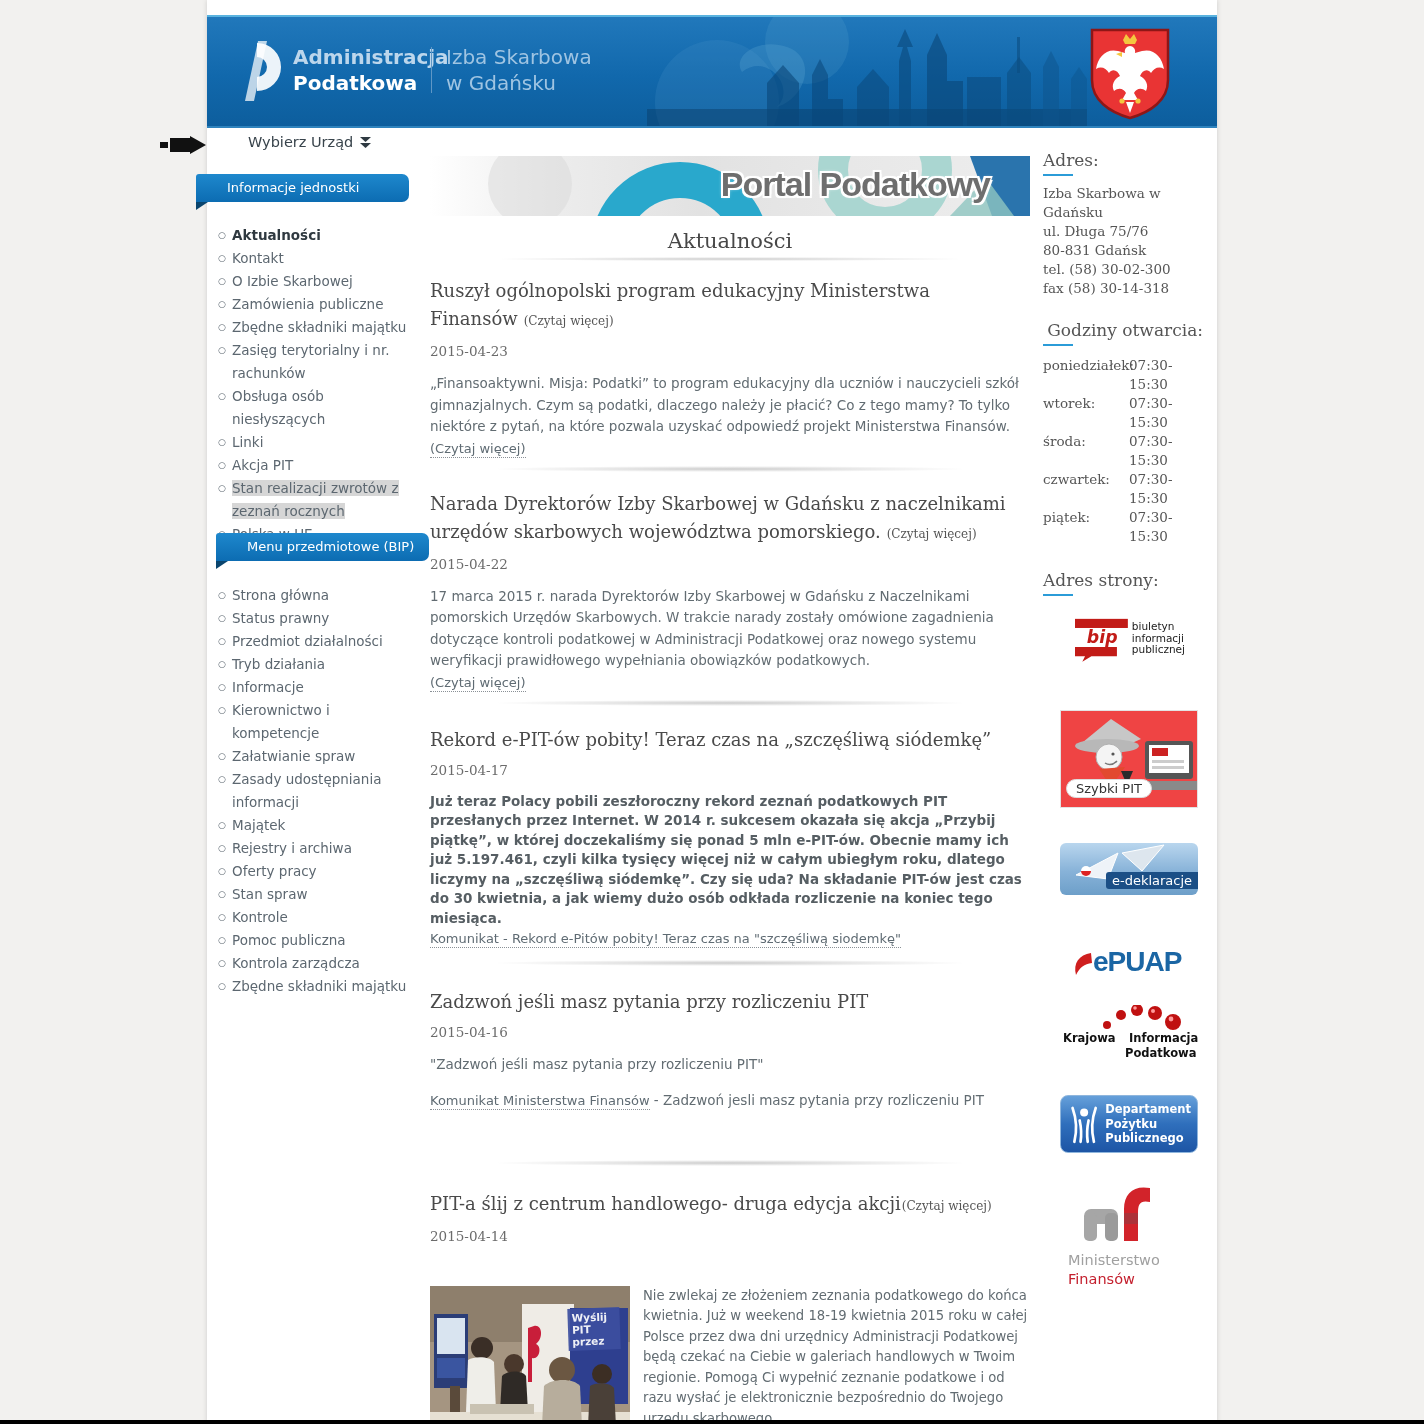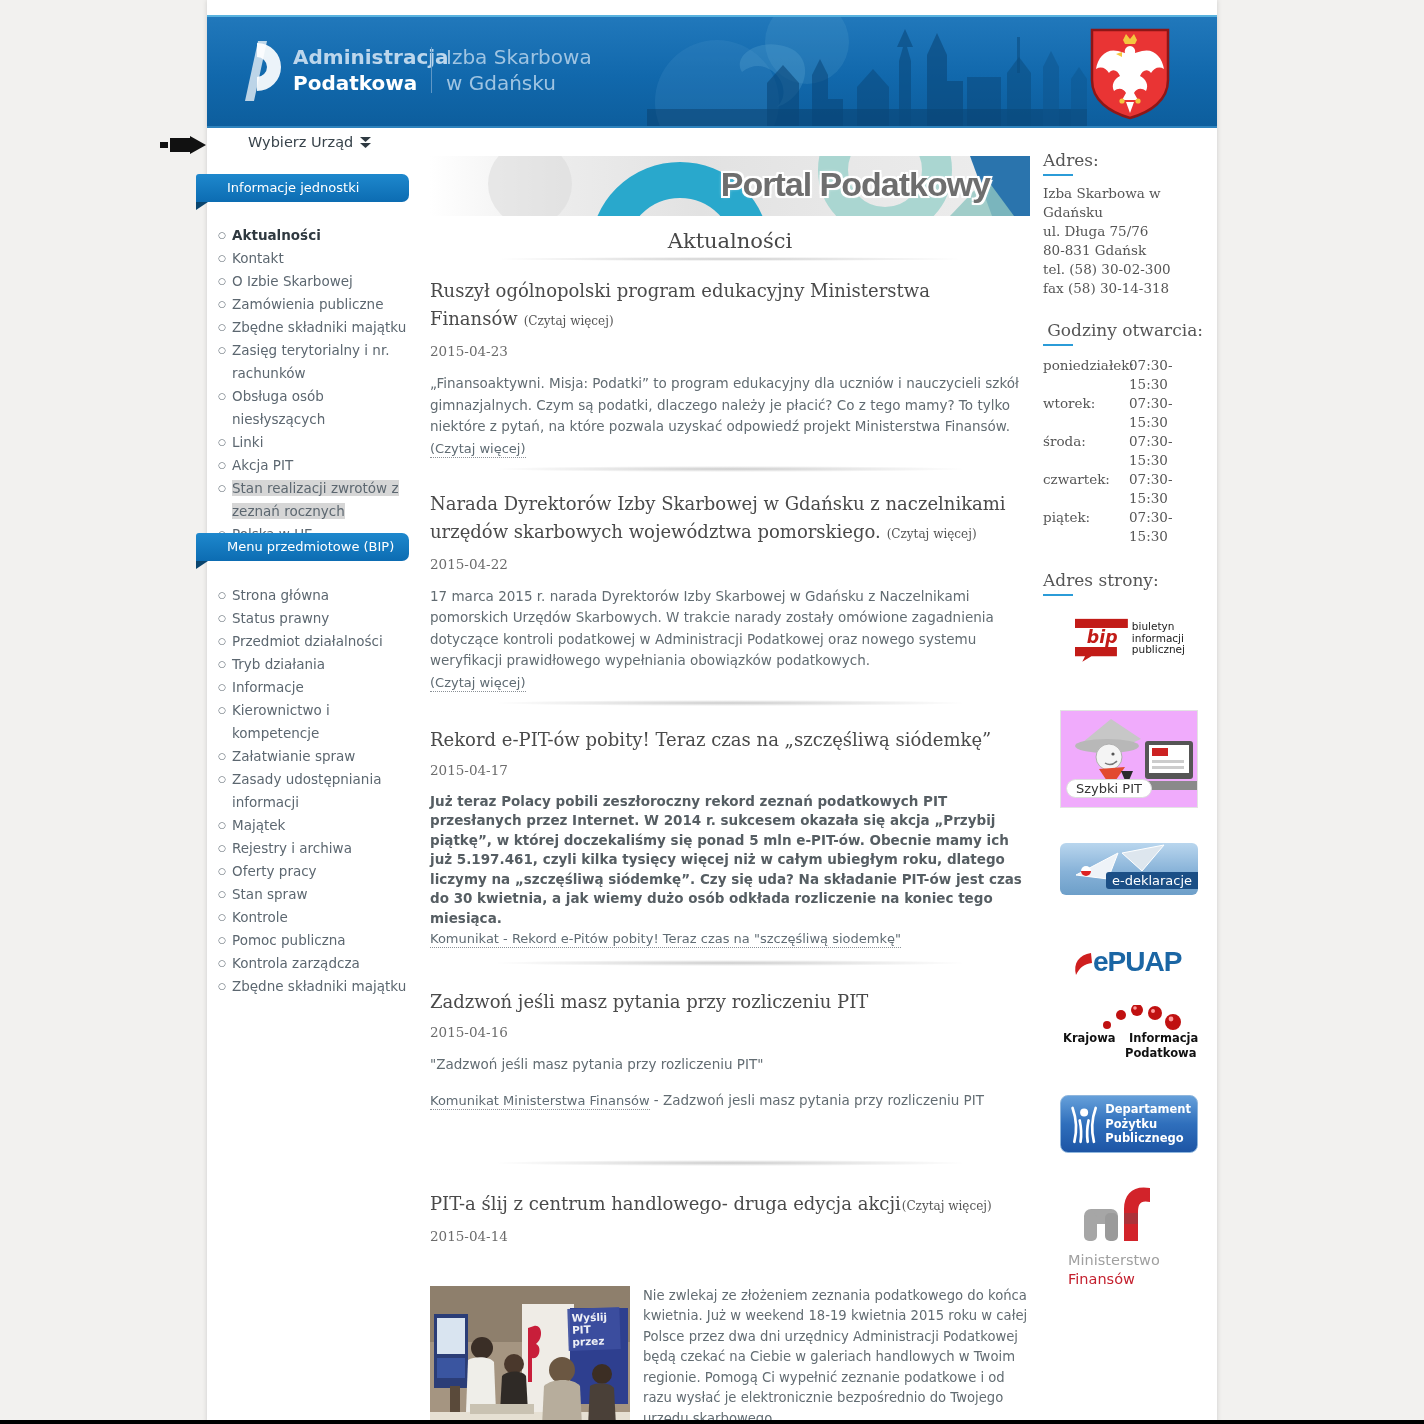--- a/index.html
+++ b/index.html
@@ -29,21 +29,21 @@
     display:flex; align-items:center; gap:7px; cursor:pointer; }
   .annot-arrow { position:absolute; left:160px; top:136px; }
 
   
   .side-tab { position:absolute; left:196px; width:213px; height:28px;
     background:linear-gradient(180deg,#1e88cd,#0c6cb2); color:#fff; font-size:13px;
     line-height:28px; padding-left:31px; border-radius:3px 7px 7px 0; }
   .side-tab::after { content:""; position:absolute; left:0; bottom:-8px;
     border-top:8px solid #0a456e; border-right:12px solid transparent; }
   .tab1 { top:174px; }
-  .tab2 { top:533px; }
+  .tab2 { top:533px;margin-left:20px; }
   .side-menu { position:absolute; left:218px; width:194px; list-style:none; }
   .menu1 { top:224px; }
   .menu2 { top:584px; }
   .side-menu li { display:flex; font-size:13.5px; color:#5c6770; line-height:23px; cursor:pointer; }
   .side-menu .b { width:14px; font-size:9px; flex:none; color:#5c6770; }
   .side-menu .lbl { flex:1; }
   .side-menu li.bold .lbl { font-weight:bold; color:#2f3940; }
   .side-menu li.hl .t { background:#d6d6d6; }
 
   
@@ -90,21 +90,21 @@
   .hours { margin-top:10px; font-family:"DejaVu Serif", serif; font-size:13.5px; color:#555; line-height:19px; }
   .hrow { display:flex; }
   .hrow .day { width:86px; flex:none; }
   .other-head { margin-top:24px; }
 
   .rlogo { cursor:pointer; }
   
   .bip { margin:16px 0 0 32px; display:flex; width:110px; }
   .bip-right { margin-left:4px; font-size:10.5px; line-height:11.5px; color:#1a1a1a; padding-top:9px; }
   
-  .szybki { position:relative; margin:46px 0 0 17px; width:138px; height:98px; background:#f0abfc;
+  .szybki { position:relative; margin:46px 0 0 17px; width:138px; height:98px; background:#ef4444;
     border:1px solid #e3e3e3; overflow:hidden; }
   .szybki-pill { position:absolute; left:5px; bottom:9px; background:#fff; border:1px solid #ddd;
     border-radius:10px; padding:1px 9px; font-size:13px; color:#333; }
   
   .edek { position:relative; margin:35px 0 0 17px; width:138px; height:52px; border-radius:6px;
     background:linear-gradient(180deg,#b9d6ee 0%,#87b2d8 55%,#6d9fc9 100%); overflow:hidden; }
   .edek-strip { position:absolute; right:0; bottom:6px; height:17px; width:92px;
     background:#1b4f86; border-radius:3px 0 0 3px; color:#fff; font-size:13px;
     line-height:17px; text-align:center; }
   

